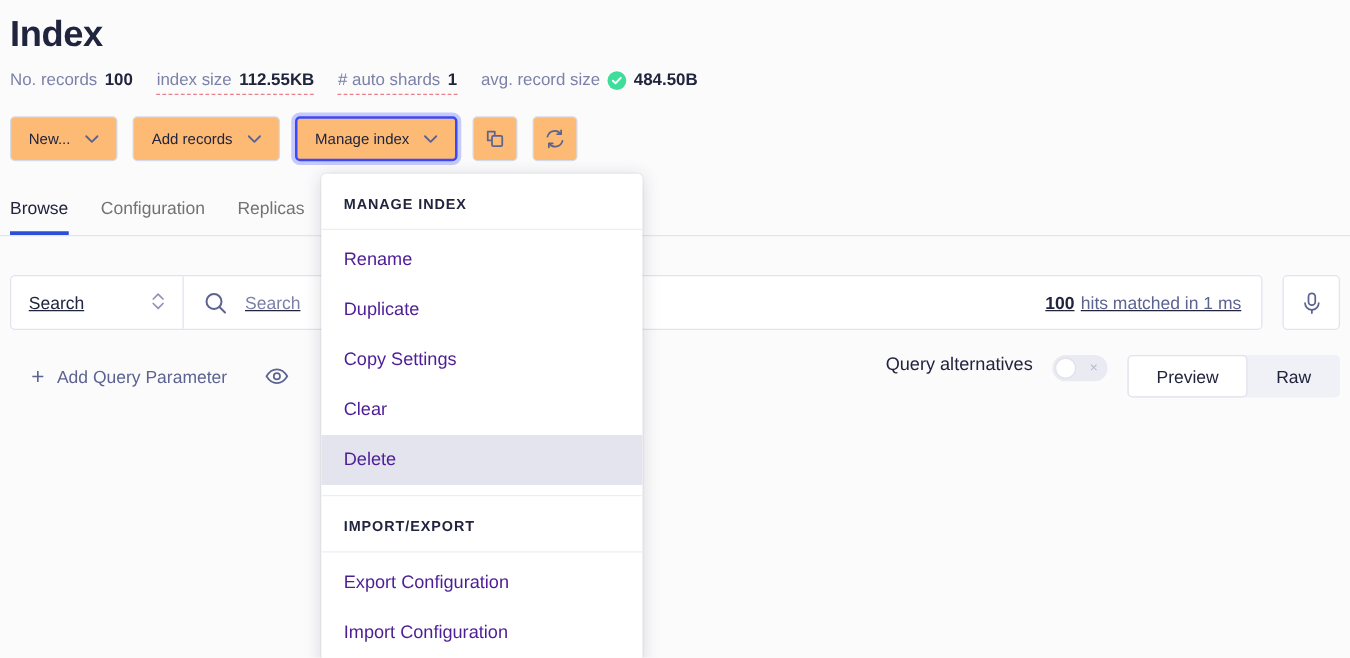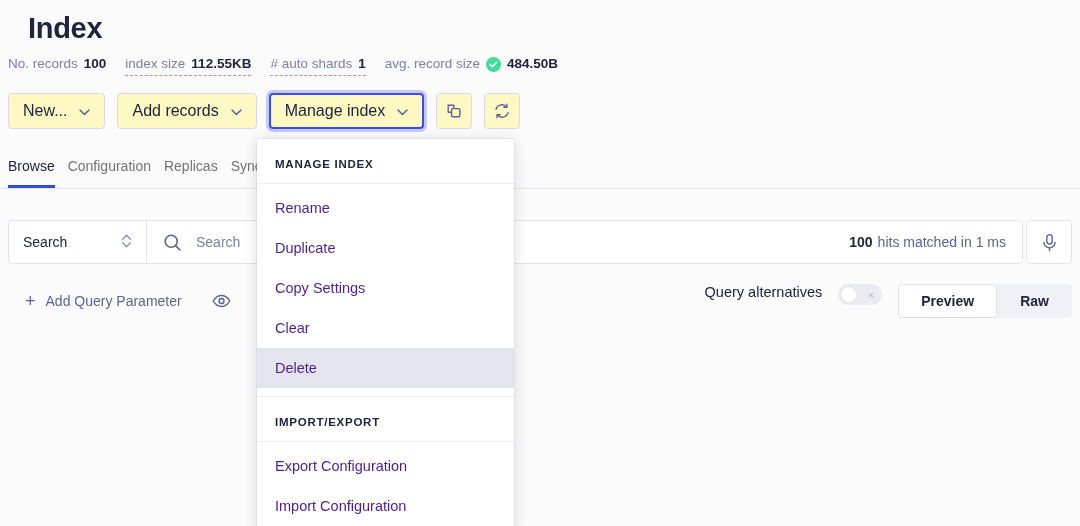--- a/index.html
+++ b/index.html
@@ -20,21 +20,20 @@
 
   
   .page-header { padding: 10px 0 0 8px; }
 
   .page-title {
     font-size: 29px;
     font-weight: bold;
     letter-spacing: -0.3px;
     color: #21243d;
     line-height: 36px;
-    margin-left: 20px;
   }
 
   .stats-row {
     display: flex;
     align-items: flex-start;
     gap: 19px;
     margin-top: 9px;
     font-size: 13.5px;
     line-height: 18px;
   }
@@ -73,29 +72,29 @@
   .actions-row {
     display: flex;
     align-items: center;
     gap: 12px;
     margin-top: 17px;
     padding-left: 8px;
   }
 
   .btn {
     height: 36px;
-    background: #fef9c3;
+    background: #fdba74;
     border: 1px solid #d6d9e6;
     border-radius: 4px;
     display: inline-flex;
     align-items: center;
     justify-content: center;
     gap: 12px;
     padding: 0 14px;
-    font-size: 16px;
+    font-size: 12px;
     font-family: "Liberation Sans", sans-serif;
     color: #21243d;
     cursor: pointer;
     position: relative;
   }
   .btn .caret { color: #5c6391; display: block; }
 
   .btn-manage {
     border: 2px solid #3a49f9;
     box-shadow: 0 0 0 3px rgba(58,73,249,0.28);
@@ -110,21 +109,21 @@
   }
   .btn-icon svg { display: block; color: #5c6391; }
 
   
   .tabs-row {
     margin-top: 20px;
     padding-left: 8px;
     border-bottom: 1px solid #e3e5ee;
     display: flex;
     align-items: flex-end;
-    gap: 13px;
+    gap: 26px;
     height: 40px;
     position: relative;
   }
   .tab {
     font-size: 14px;
     color: #737373;
     padding-bottom: 10px;
     cursor: pointer;
     border-bottom: 3px solid transparent;
     line-height: 18px;
@@ -133,23 +132,24 @@
   .tab.active {
     color: #21243d;
     font-weight: normal;
     border-bottom-color: #2b4fd8;
   }
 
   
   .search-row {
     display: flex;
     align-items: center;
-    gap: 3px;
+    gap: 16px;
     margin-top: 31px;
     padding: 0 8px;
+    text-decoration: underline;
   }
   .search-group {
     flex: 1;
     display: flex;
     align-items: stretch;
     height: 44px;
     background: #ffffff;
     border: 1px solid #e1e3ed;
     border-radius: 4px;
     overflow: hidden;
@@ -289,21 +289,20 @@
     padding: 0 22px;
     height: 34px;
     display: flex;
     align-items: center;
     font-size: 14px;
     color: #21243d;
     cursor: pointer;
     border-radius: 4px;
     background: transparent;
     border: 1px solid transparent;
-    font-weight: bold;
   }
   .seg.active {
     background: #ffffff;
     border: 1px solid #dfe1ec;
   }
 
   
   .dropdown {
     position: absolute;
     left: 257px;

